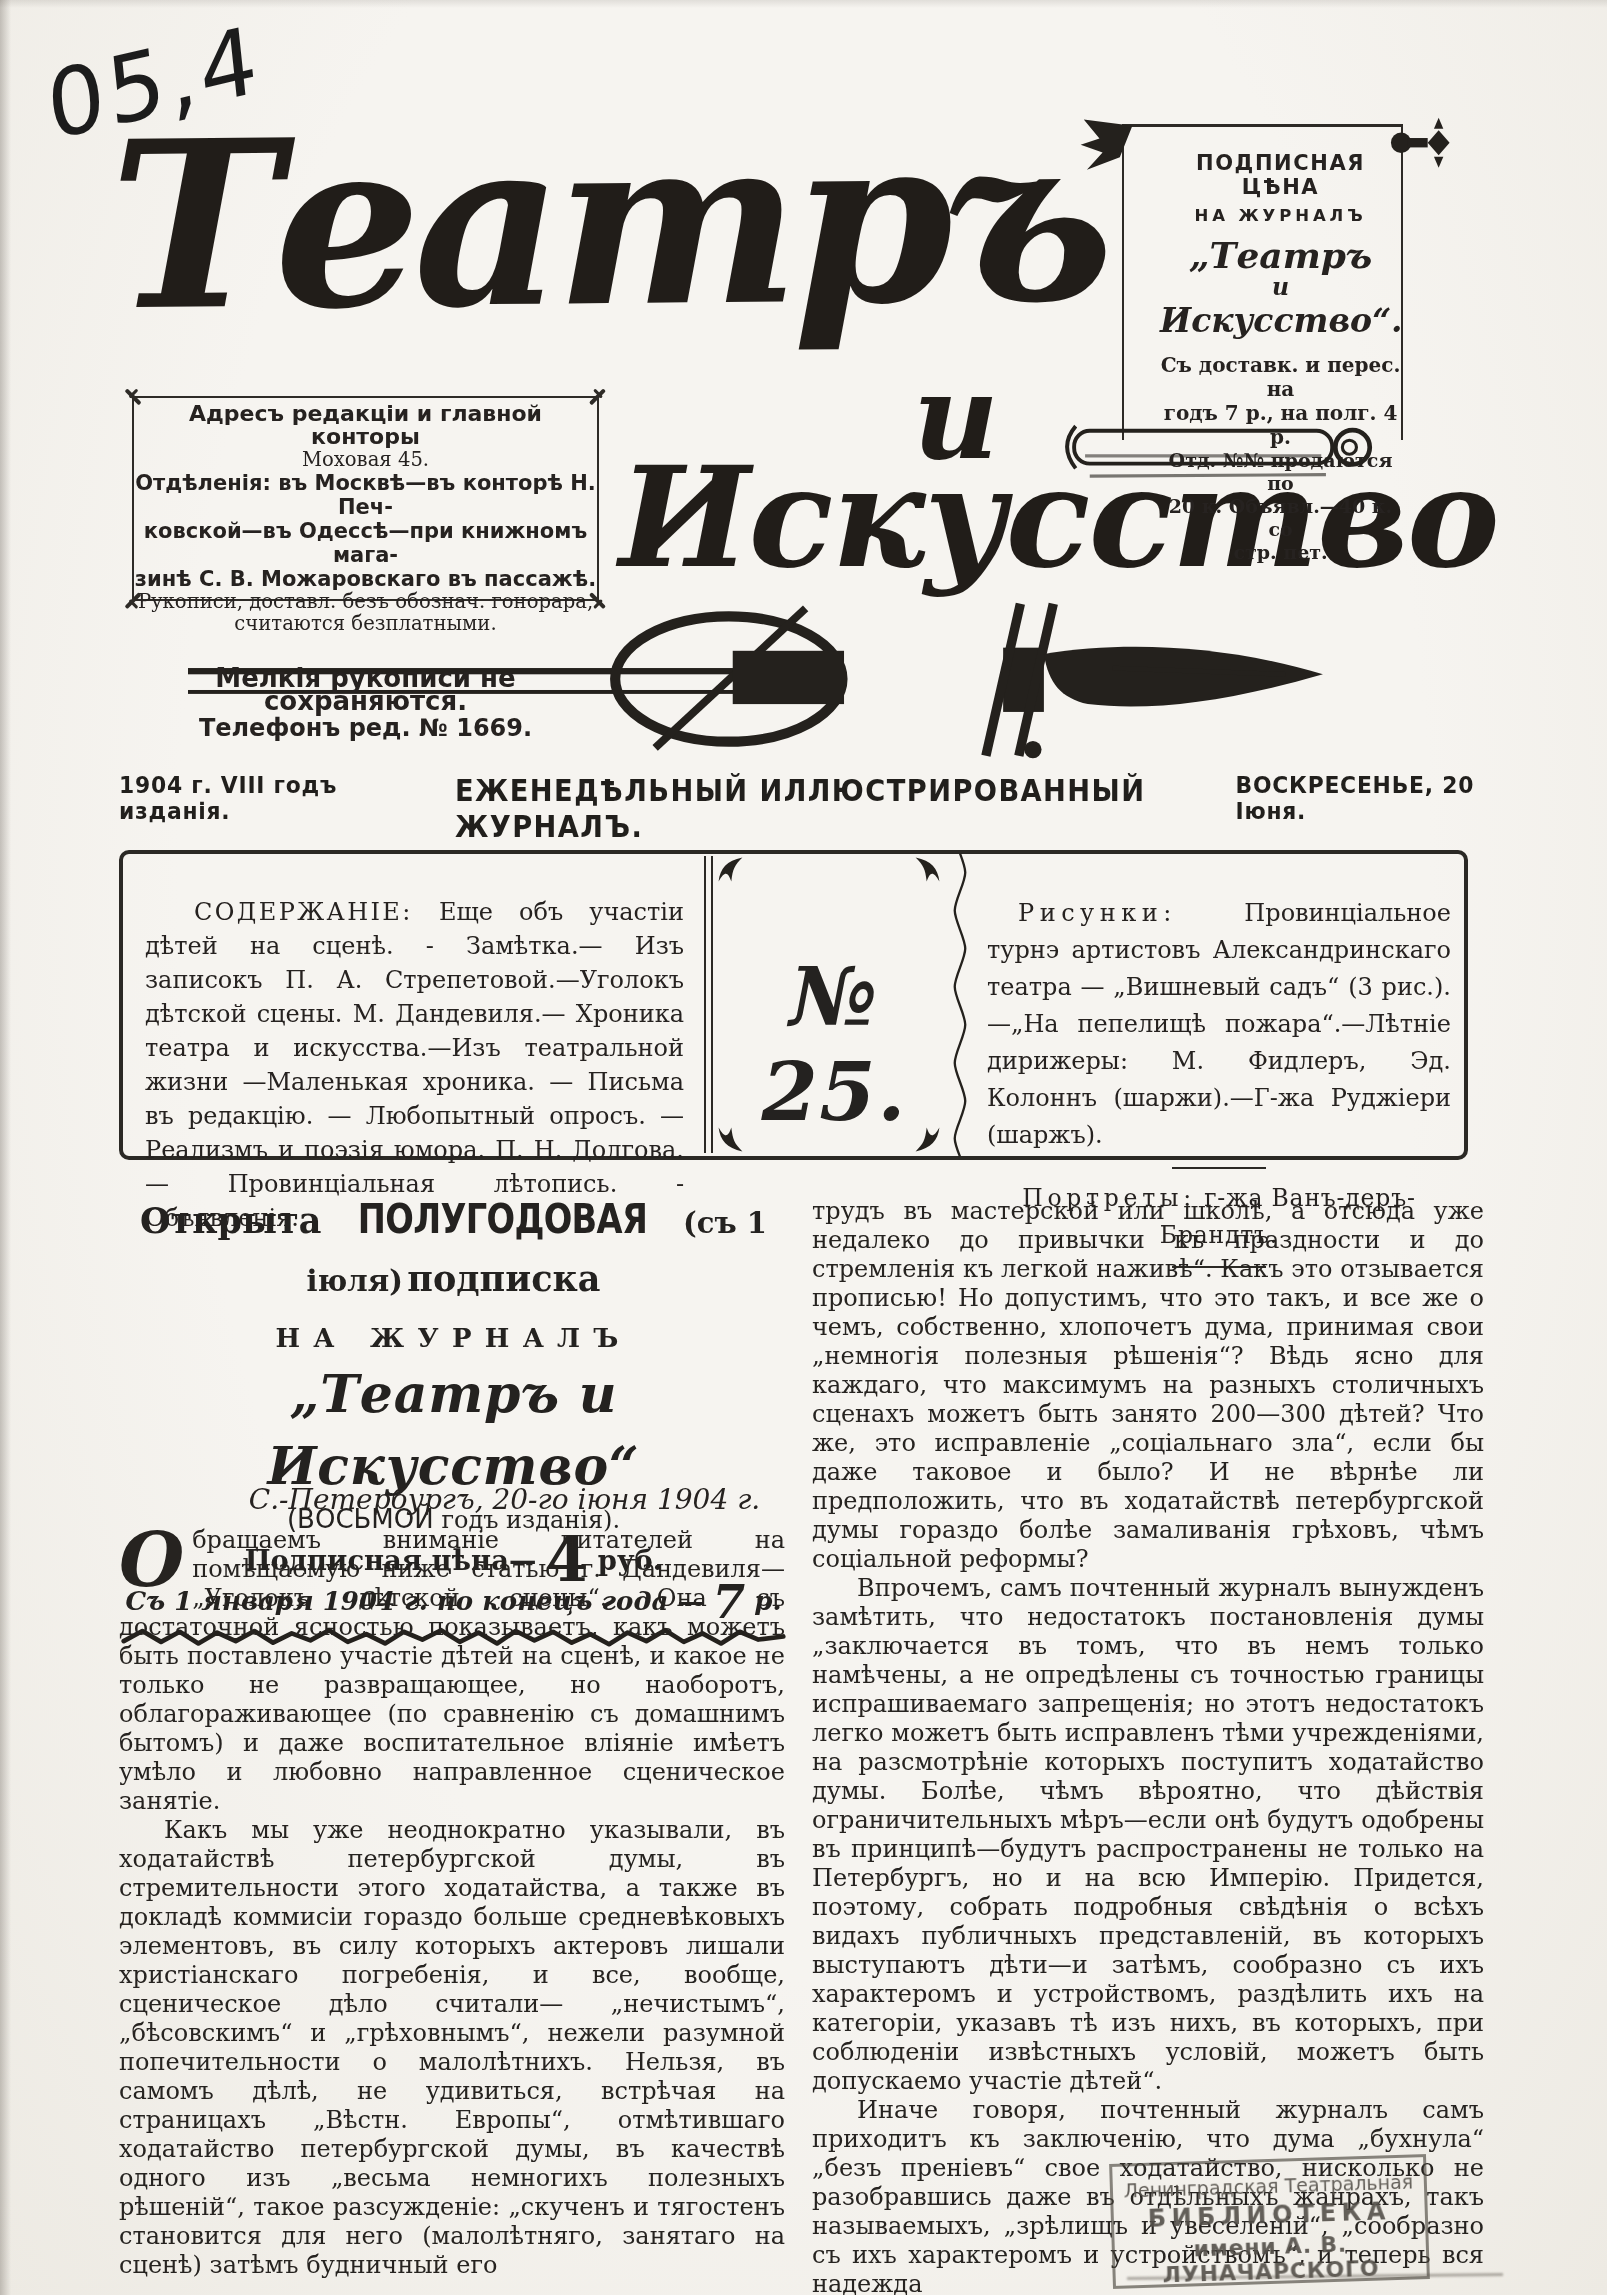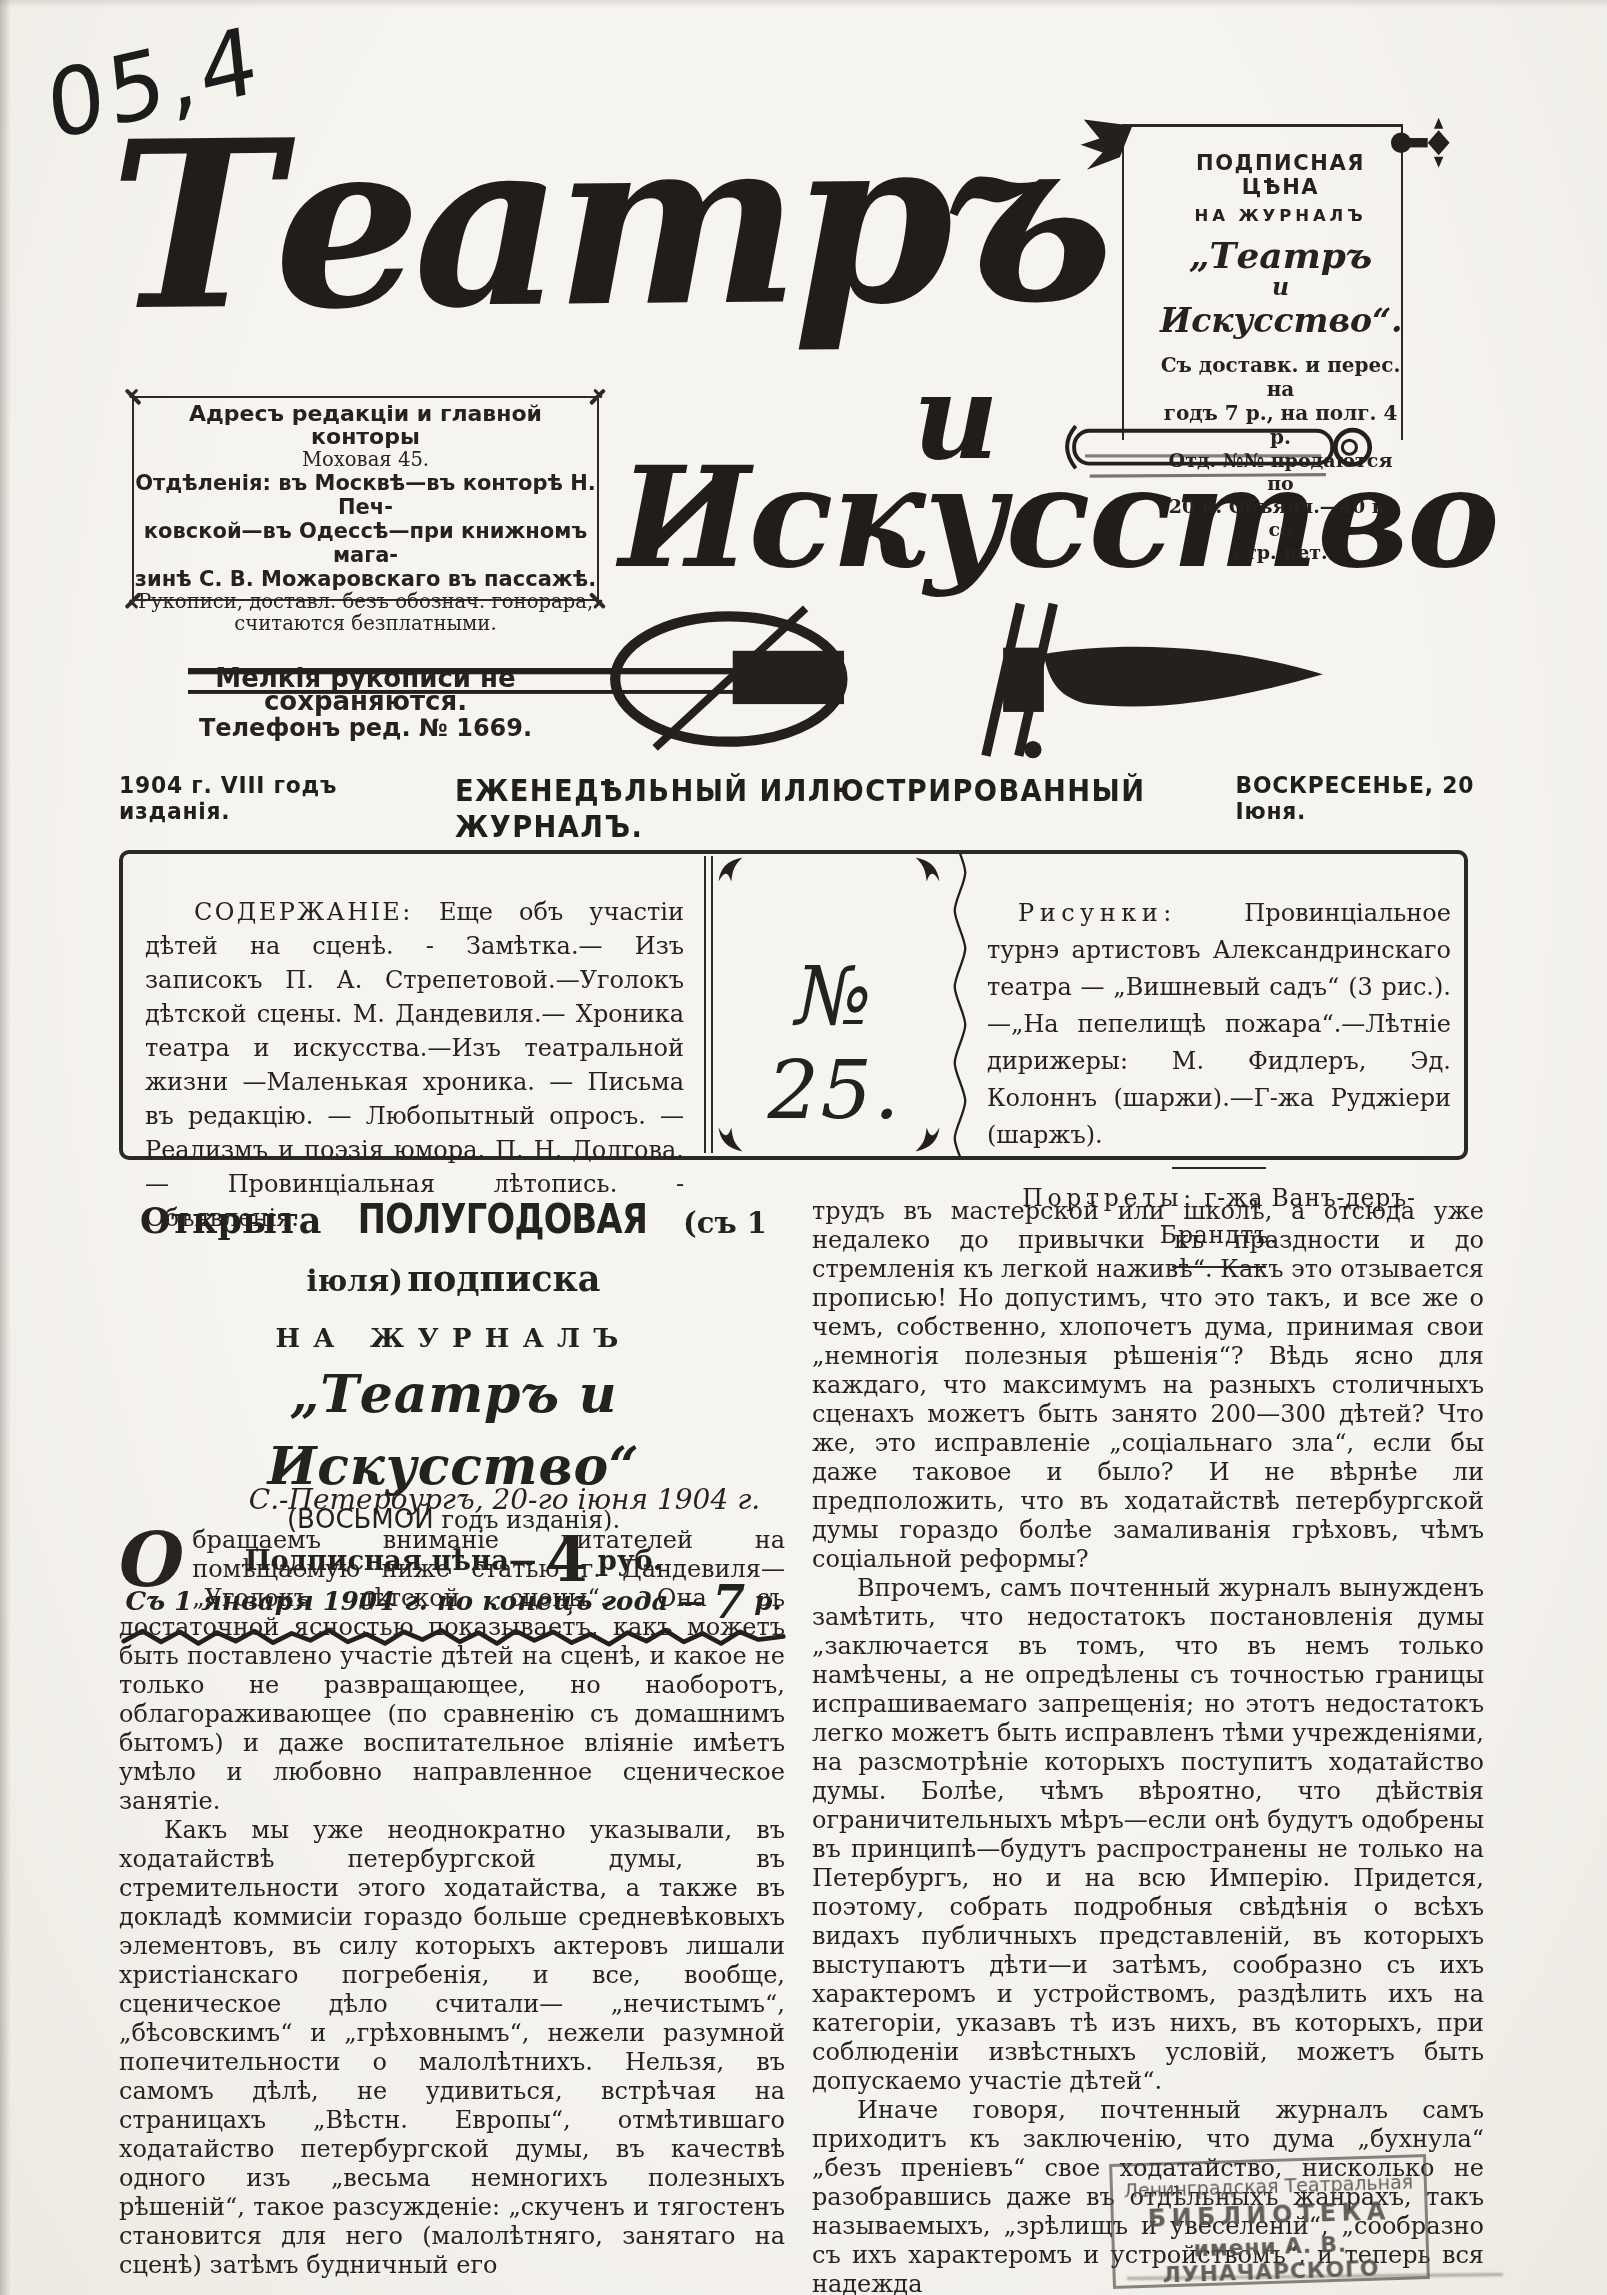--- a/index.html
+++ b/index.html
@@ -76,21 +76,21 @@
   .contents{position:absolute;left:119px;top:850px;width:1349px;height:310px;
     border:4.7px solid #2b2925;border-radius:10px;box-sizing:border-box;}
   .toc-left{position:absolute;left:22px;top:41px;width:539px;font-size:24px;line-height:34px;
     text-align:justify;text-indent:49px;}
   .toc-label{letter-spacing:2.4px;}
   .num-panel{position:absolute;left:581px;top:-4.7px;height:310px;width:268px;box-sizing:border-box;}
   .num-panel .vline{position:absolute;top:6.3px;bottom:6.3px;width:2.4px;background:#2b2925;}
   .vl1{left:0;} .vl2{left:7px;}
   .num-wave{position:absolute;right:4.7px;top:3.1px;}
   .num-text{position:absolute;left:16px;right:23.5px;top:100px;text-align:center;
-    font-weight:normal;font-size:81px;font-style:italic;letter-spacing:1.6px;color:#242220;}
+    font-weight:bold;font-size:81px;font-style:italic;letter-spacing:1.6px;color:#242220;}
   .floret{position:absolute;width:27px;height:27px;}
   .f-tl{left:12.5px;top:6.3px;} .f-tr{right:31px;top:6.3px;transform:scaleX(-1);}
   .f-bl{left:12.5px;bottom:6.3px;transform:scaleY(-1);} .f-br{right:31px;bottom:6.3px;transform:scale(-1,-1);}
   .toc-right{position:absolute;left:864px;top:41px;width:464px;font-size:24px;line-height:37px;
     text-align:justify;}
   .toc-right .first{text-indent:31px;}
   .pic-label{letter-spacing:5.5px;}
   .crule{width:94px;border-top:2.4px solid #2b2925;margin:12.5px auto 11px auto;}
   .portraits{text-align:center;font-size:23.5px;letter-spacing:0.8px;}
   .port-label{letter-spacing:4.7px;}

